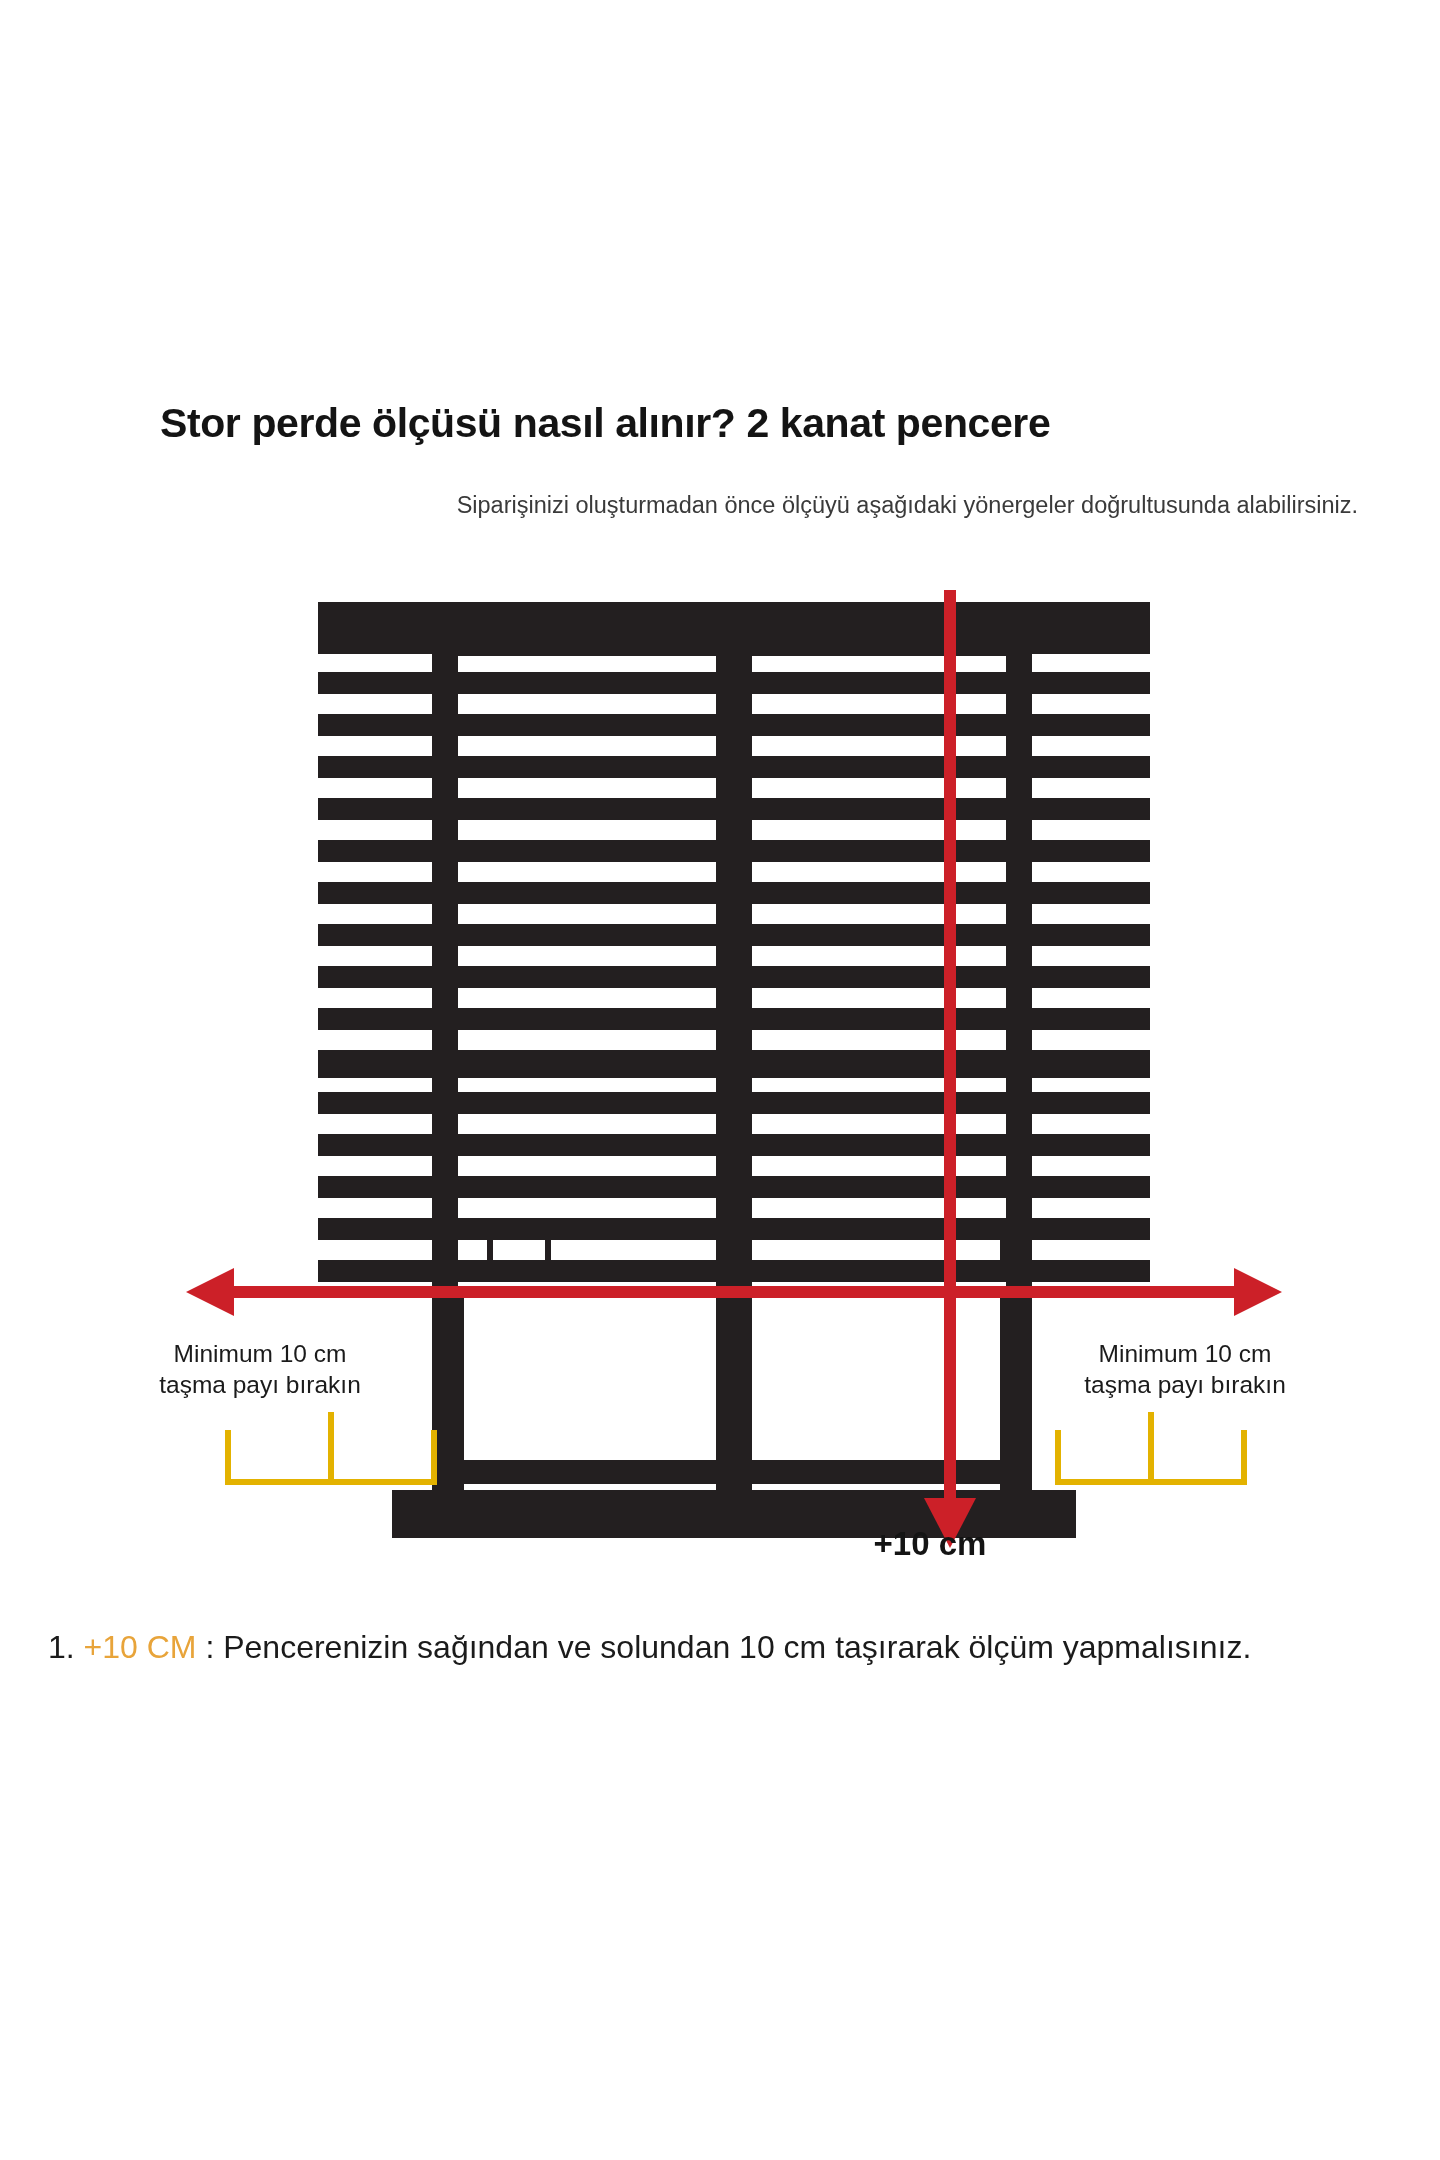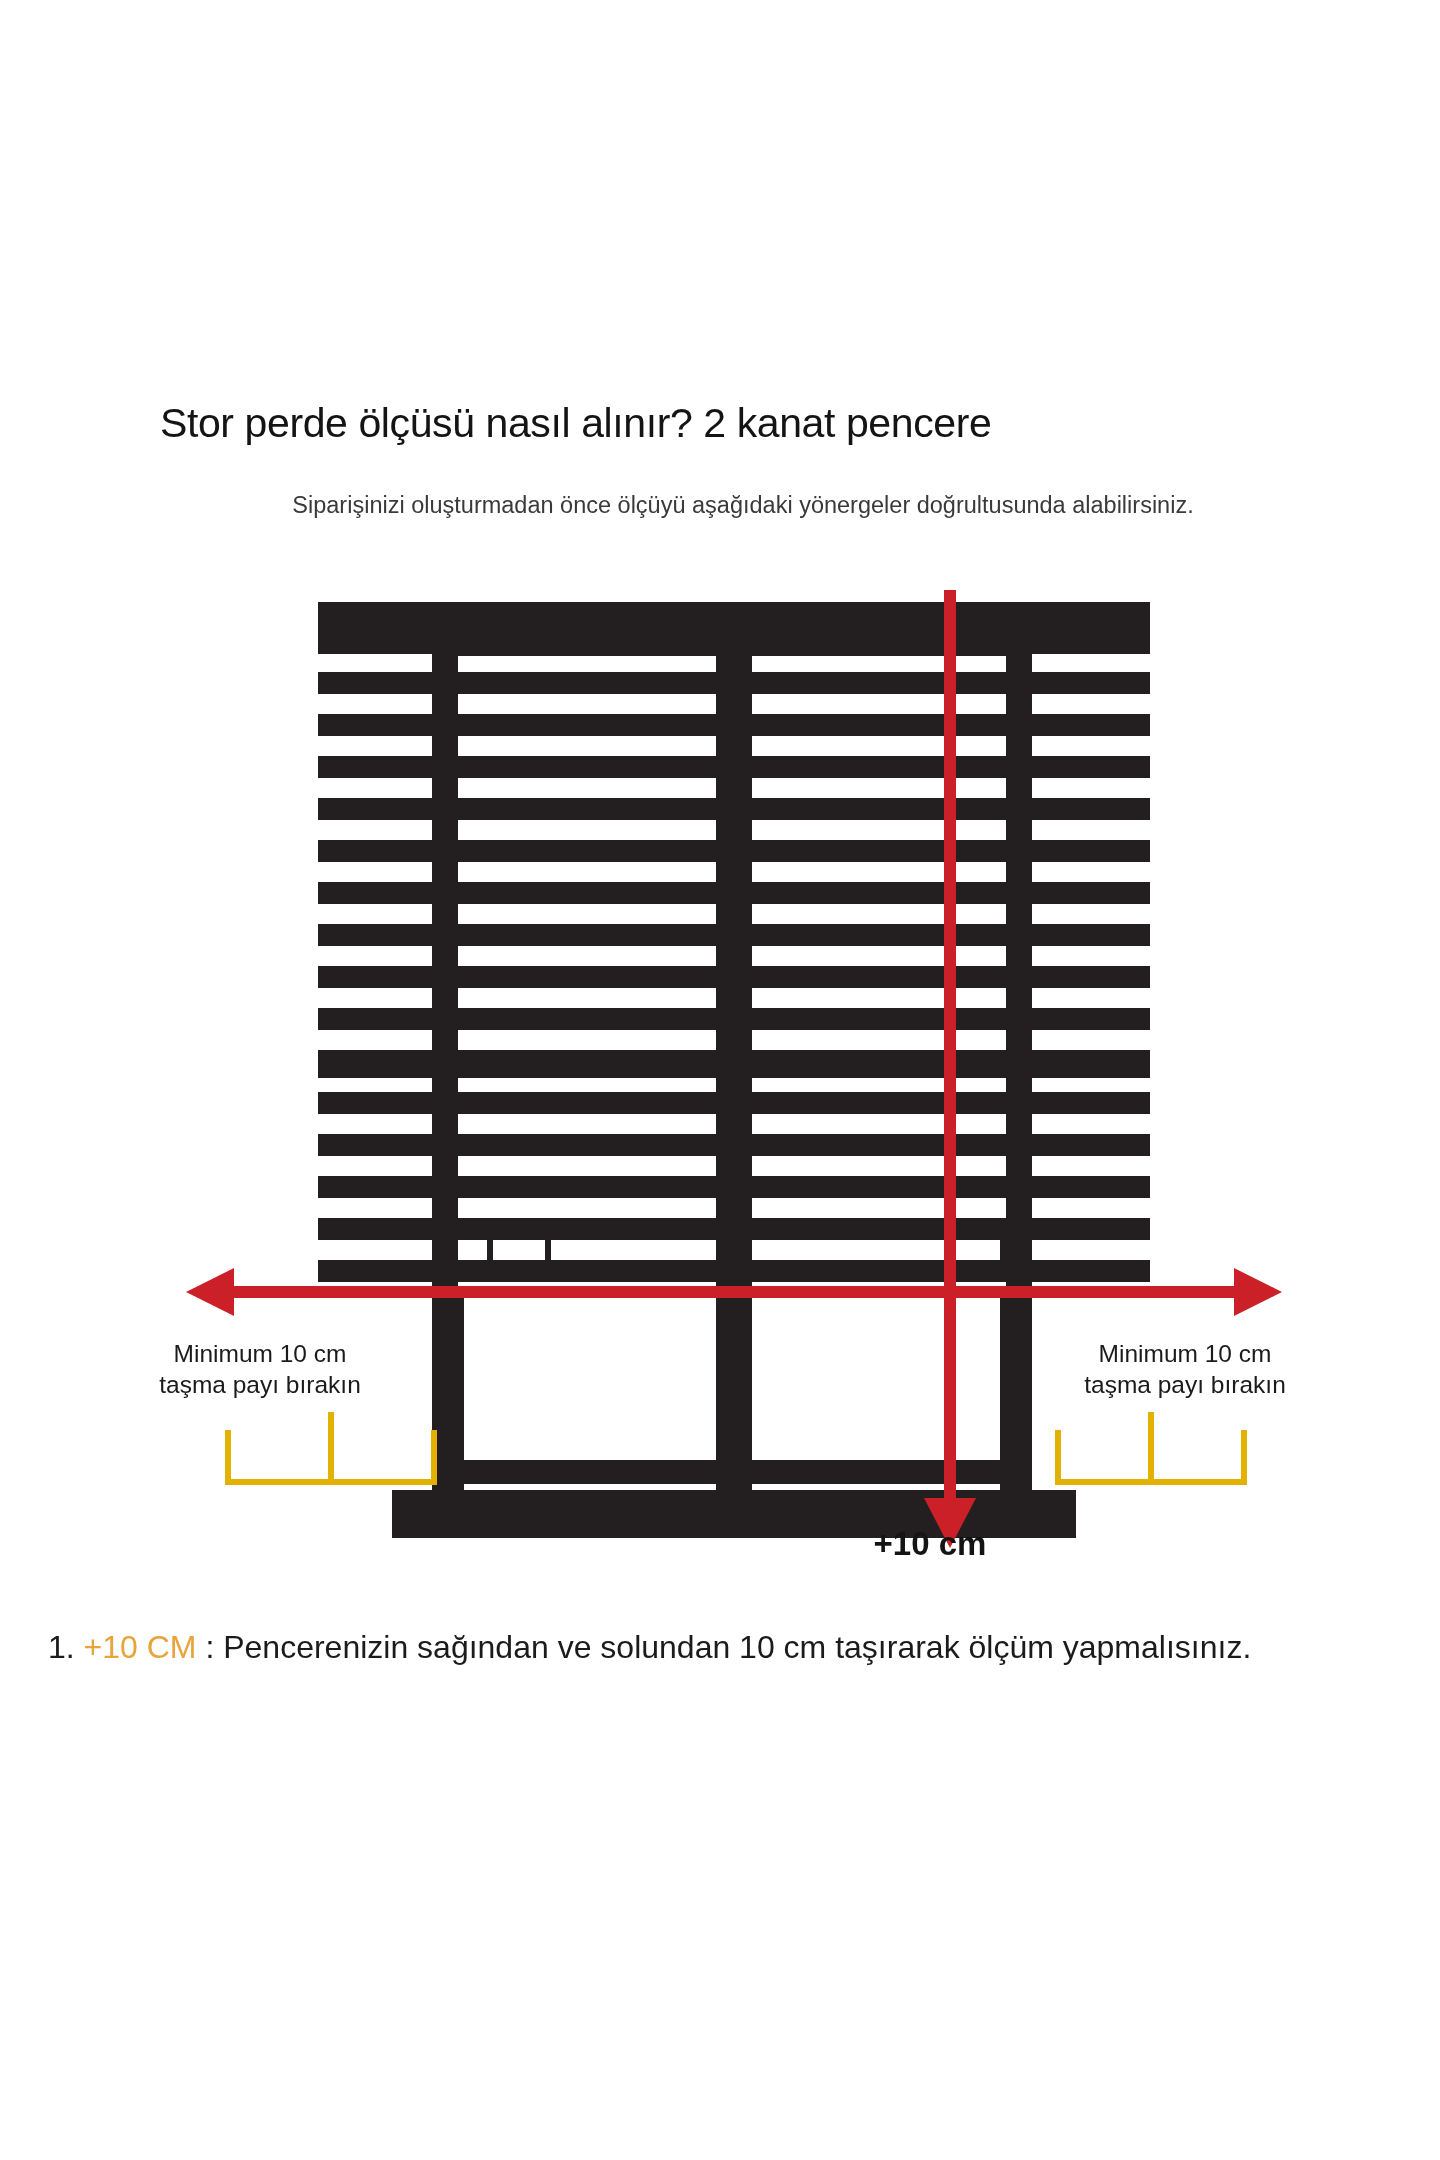--- a/index.html
+++ b/index.html
@@ -24,34 +24,34 @@
     height: 2160px;
   }
 
   
   .title {
     position: absolute;
     left: 160px;
     top: 400px;
     width: 1120px;
     font-size: 41px;
-    font-weight: 400;
+    font-weight: 700;
     letter-spacing: -0.4px;
     color: #141414;
     white-space: nowrap;
   }
   .subtitle {
     position: absolute;
     left: 128px;
     top: 492px;
     width: 1230px;
     font-size: 23.5px;
     font-weight: 400;
     color: #3a3a3a;
-    text-align: center;
+    text-align: right;
     white-space: nowrap;
   }
 
   
   .diagram {
     position: absolute;
     left: 0;
     top: 0;
     width: 1440px;
     height: 1929px;

